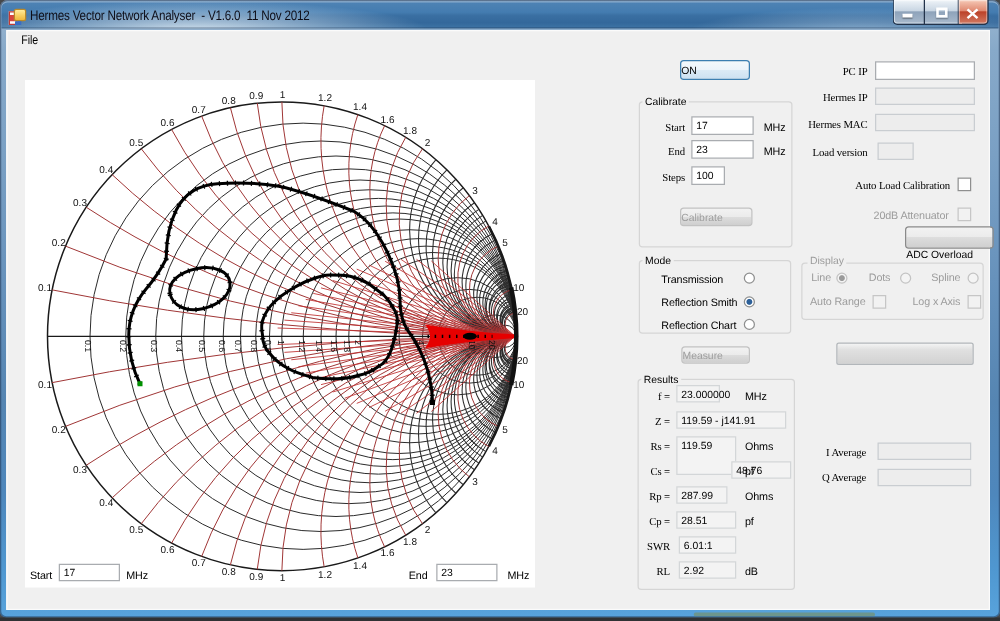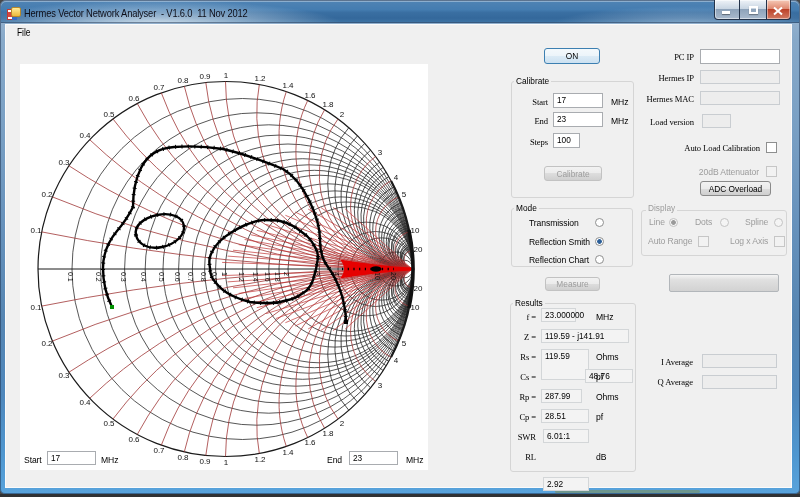--- a/index.html
+++ b/index.html
@@ -8,21 +8,21 @@
 #client{position:absolute;left:5px;top:24px;width:787px;height:464px;background:#f0f0f0;border:1px solid #fbfbfb;}
 .t{position:absolute;white-space:nowrap;font-size:8.6px;color:#000;letter-spacing:-0.1px;}
 .tr{position:absolute;white-space:nowrap;font-size:8.6px;color:#000;text-align:right;letter-spacing:-0.1px;font-family:Liberation Serif, serif;}
 .tg{position:absolute;white-space:nowrap;font-size:8.6px;color:#9c9c9c;letter-spacing:-0.1px;}
 .tgr{position:absolute;white-space:nowrap;font-size:8.6px;color:#9c9c9c;text-align:right;letter-spacing:-0.1px;}
 .tb{position:absolute;background:#fff;border:1px solid #a9acb0;font-size:8.3px;color:#000;padding:1px 0 0 3px;}
 .tbd{position:absolute;background:#ededed;border:1px solid #c9cdd1;font-size:8.3px;color:#444;padding:1px 0 0 3px;}
 .tbr{position:absolute;background:#f3f3f3;border:1px solid #d3d6d8;font-size:8.3px;color:#000;padding:1px 0 0 3px;}
 .gb{position:absolute;border:1px solid #d5d5d5;border-radius:3px;}
 .gbl{position:absolute;background:#f0f0f0;font-size:8.3px;padding:0 2px;}
-.btn{position:absolute;border:1px solid #ababab;border-radius:3px;background:linear-gradient(180deg,#f2f2f2 0%,#ebebeb 50%,#dddddd 50%,#cfcfcf 100%);font-size:8.3px;text-align:center;color:#000;}
+.btn{position:absolute;border:1px solid #ababab;border-radius:3px;background:linear-gradient(180deg,#f2f2f2 0%,#ebebeb 50%,#dddddd 50%,#cfcfcf 100%);font-size:8.3px;color:#000;}
 .chk{position:absolute;width:11px;height:11px;background:#fff;border:1px solid #8e8f8f;}
 .chkd{position:absolute;width:11px;height:11px;background:#f2f2f2;border:1px solid #c6c6c6;}
 .rad{position:absolute;width:9px;height:9px;border-radius:50%;background:#fff;border:1px solid #8e8f8f;}
 .radd{position:absolute;width:9px;height:9px;border-radius:50%;background:#f4f4f4;border:1px solid #c3c3c3;}
 </style></head><body>
 <div id="win"></div>
 <div id="titlebar" style="position:absolute;left:1px;top:1px;width:798px;height:22px;border-radius:5px 5px 0 0;
  background:radial-gradient(ellipse 260px 34px at 155px 24px,rgba(235,244,250,.85),rgba(235,244,250,0) 72%),
  radial-gradient(ellipse 200px 30px at 688px 26px,rgba(220,234,246,.5),rgba(220,234,246,0) 70%),
  linear-gradient(180deg,#4f83b4 0%,#447cb0 40%,#3a6fa2 52%,#34689b 78%,#3d73a4 96%,#6d9cc4 100%);
@@ -200,21 +200,21 @@
 <div class="tr" style="left:600px;top:73px;width:94px;">Hermes IP</div>
 <div class="tbd" style="left:700px;top:70px;width:80px;height:14px;"></div>
 <div class="tr" style="left:600px;top:94px;width:94px;">Hermes MAC</div>
 <div class="tbd" style="left:700px;top:91px;width:80px;height:14px;"></div>
 <div class="tr" style="left:600px;top:117px;width:94px;">Load version</div>
 <div class="tbd" style="left:702px;top:114px;width:29px;height:14px;"></div>
 <div class="tr" style="left:660px;top:143px;width:100px;">Auto Load Calibration</div>
 <div class="chk" style="left:766px;top:142px;"></div>
 <div class="tgr" style="left:660px;top:167px;width:99px;">20dB Attenuator</div>
 <div class="chkd" style="left:766px;top:166px;"></div>
-<div class="btn" style="left:700px;top:181px;width:71px;height:15px;padding-top:2px;border-color:#8a8a8a;">ADC Overload</div>
+<div class="btn" style="left:724px;top:181px;width:71px;height:15px;padding-top:16px;border-color:#8a8a8a;">ADC Overload</div>
 <div class="gb" style="left:510px;top:303px;width:126px;height:169px;"></div>
 <div class="gbl" style="left:513px;top:298px;">Results</div>
 <div class="tr" style="left:480px;top:312px;width:56px;">f =</div>
 <div class="tbr" style="left:541px;top:308px;width:35px;height:14px;">23.000000</div>
 <div class="t" style="left:596px;top:312px;">MHz</div>
 <div class="tr" style="left:480px;top:332px;width:56px;">Z =</div>
 <div class="tbr" style="left:541px;top:329px;width:88px;height:14px;">119.59 - j141.91</div>
 <div class="tr" style="left:480px;top:352px;width:56px;">Rs =</div>
 <div class="tbr" style="left:541px;top:349px;width:48px;height:31px;">119.59</div>
 <div class="t" style="left:596px;top:352px;">Ohms</div>
@@ -223,17 +223,17 @@
 <div class="t" style="left:596px;top:372px;">pf</div>
 <div class="tr" style="left:480px;top:392px;width:56px;">Rp =</div>
 <div class="tbr" style="left:541px;top:389px;width:41px;height:14px;">287.99</div>
 <div class="t" style="left:596px;top:392px;">Ohms</div>
 <div class="tr" style="left:480px;top:412px;width:56px;">Cp =</div>
 <div class="tbr" style="left:541px;top:409px;width:48px;height:14px;">28.51</div>
 <div class="t" style="left:596px;top:412px;">pf</div>
 <div class="tr" style="left:480px;top:432px;width:56px;">SWR</div>
 <div class="tbr" style="left:543px;top:429px;width:46px;height:14px;">6.01:1</div>
 <div class="tr" style="left:480px;top:452px;width:56px;">RL</div>
-<div class="tbr" style="left:543px;top:449px;width:46px;height:14px;margin-top:28px;">2.92</div>
+<div class="tbr" style="left:543px;top:449px;width:46px;height:14px;">2.92</div>
 <div class="t" style="left:596px;top:452px;">dB</div>
 <div class="tr" style="left:600px;top:357px;width:93px;">I Average</div>
 <div class="tbd" style="left:702px;top:354px;width:75px;height:14px;"></div>
 <div class="tr" style="left:600px;top:377px;width:93px;">Q Average</div>
 <div class="tbd" style="left:702px;top:375px;width:75px;height:14px;"></div>
 </body></html>

